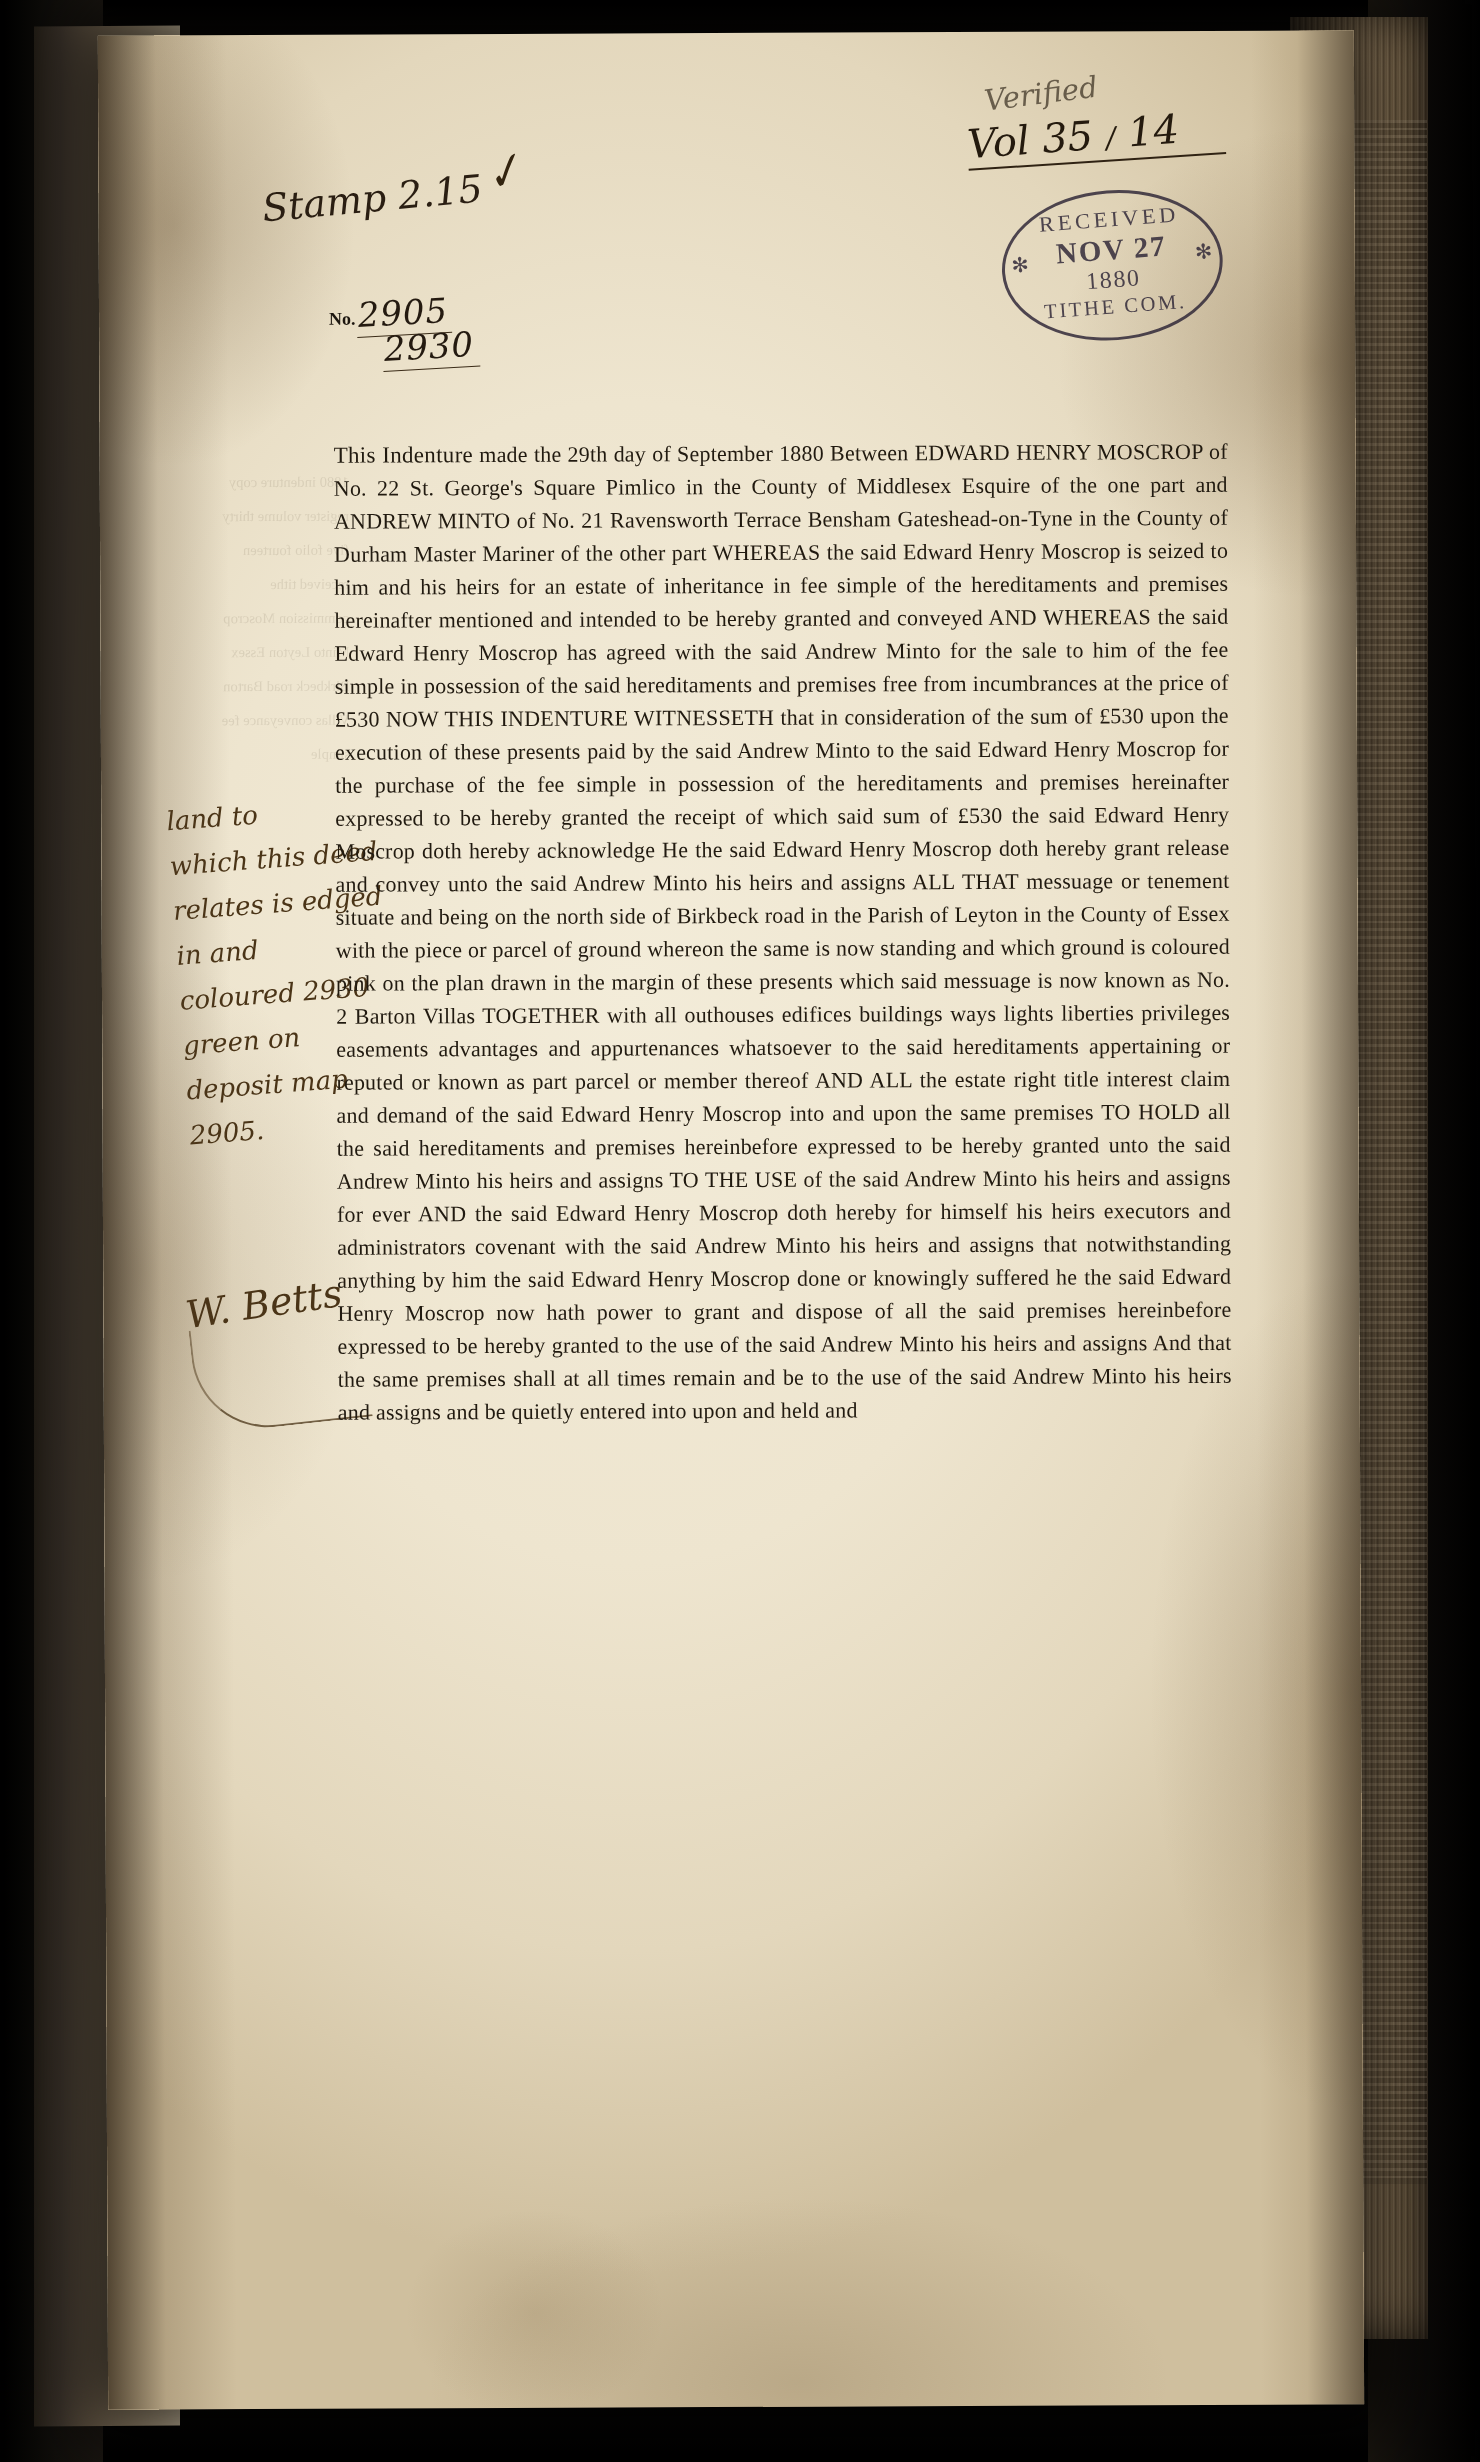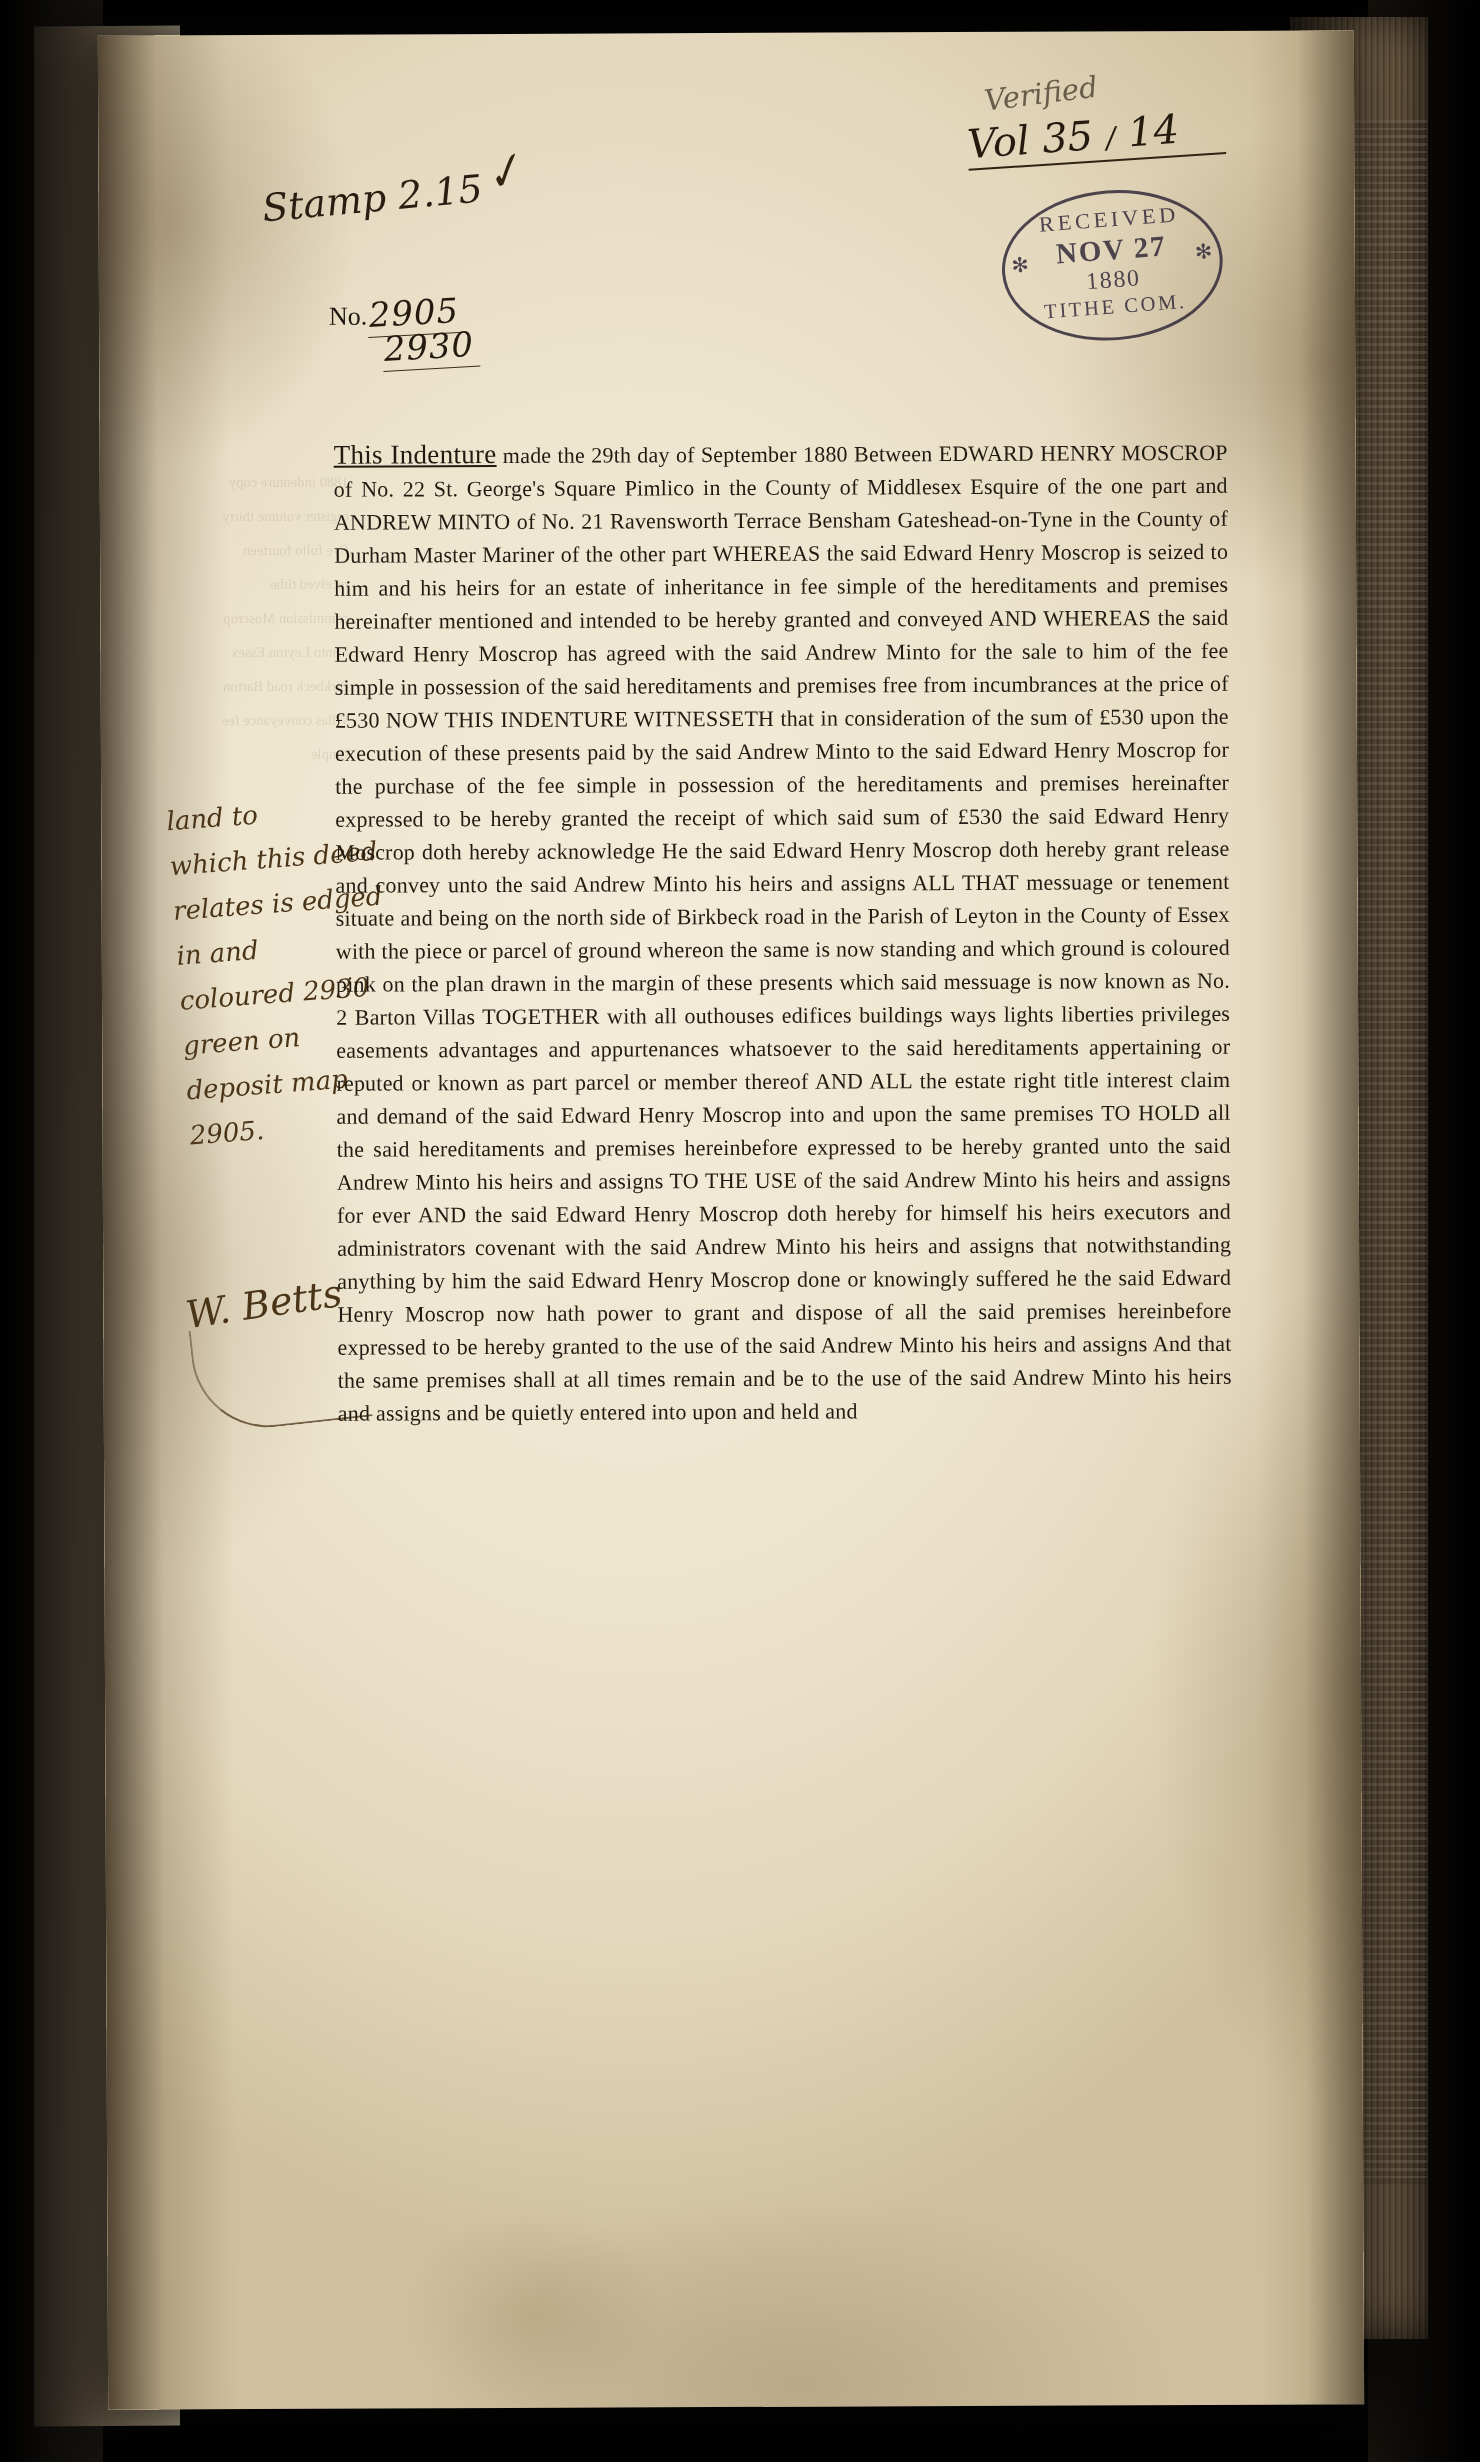--- a/index.html
+++ b/index.html
@@ -132,33 +132,33 @@
     width: 894px;
     font-family: "Liberation Serif", serif;
     font-size: 22px;
     line-height: 33px;
     color: #211a10;
     text-align: justify;
     text-align-last: left;
     letter-spacing: 0.2px;
   }
   .body-col p { margin: 0; }
-  .big-caps { font-size: 27px; letter-spacing: 0.3px; text-decoration: underline; }
+  .big-caps { font-size: 23px; letter-spacing: 0.3px; }
 
   
   .docnum {
     position: absolute;
     left: 230px;
     top: 258px;
     color: #1d1710;
   }
   .docnum .no {
     font-family: "Liberation Serif", serif;
-    font-weight: normal;
-    font-size: 26px;
+    font-weight: bold;
+    font-size: 18px;
   }
   .hand {
     font-family: "DejaVu Serif", serif;
     font-style: italic;
     color: #241a10;
     transform: rotate(-3deg);
     display: inline-block;
   }
   .docnum .n1 {
     font-size: 34px;

